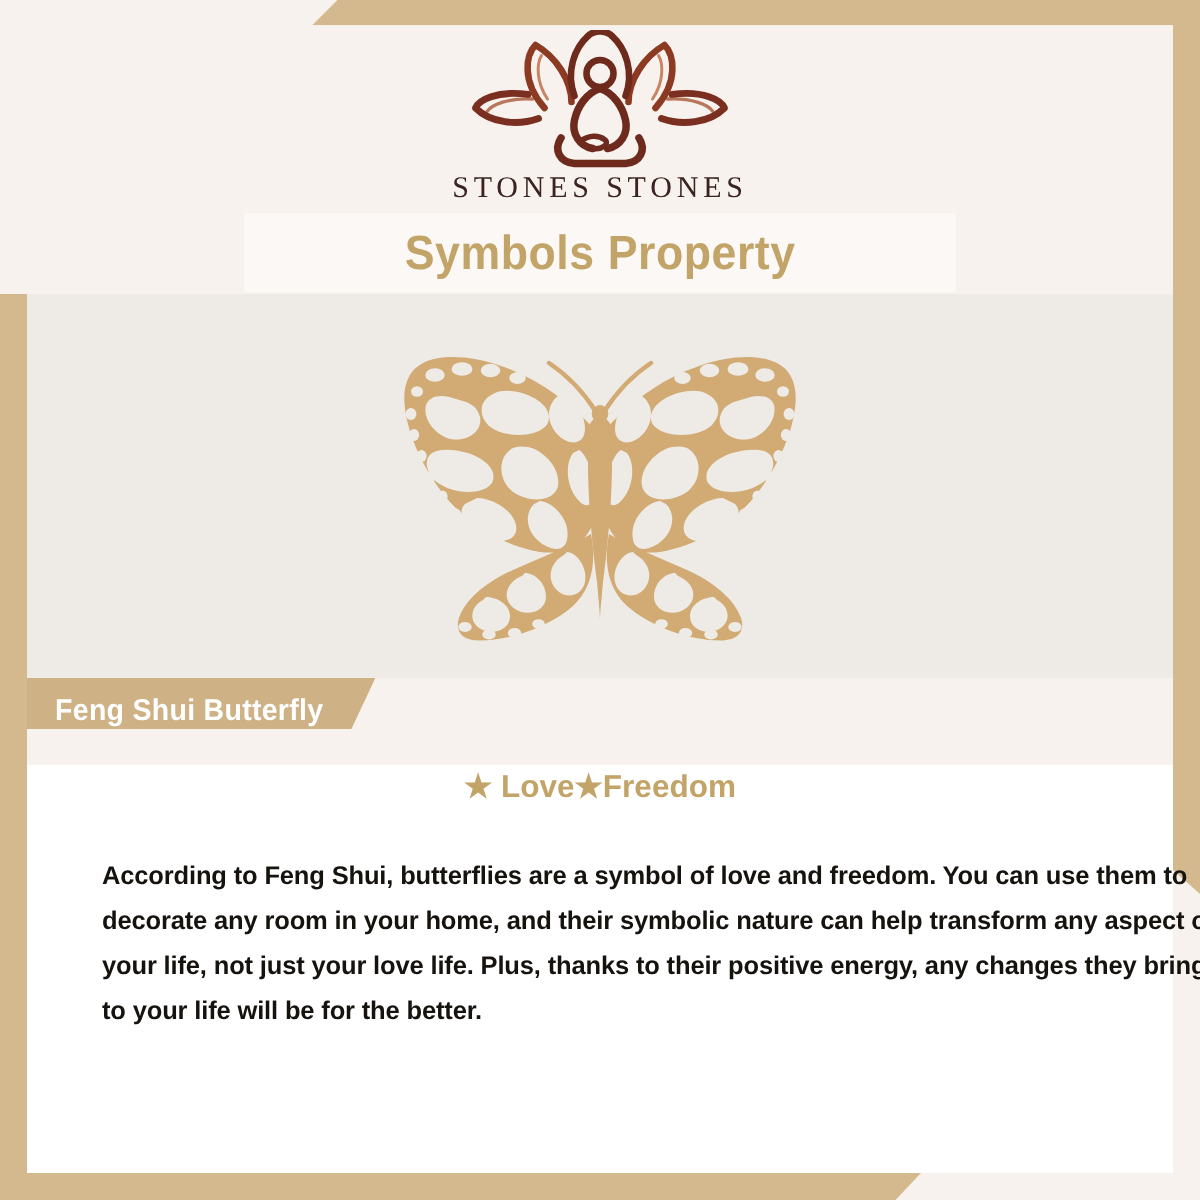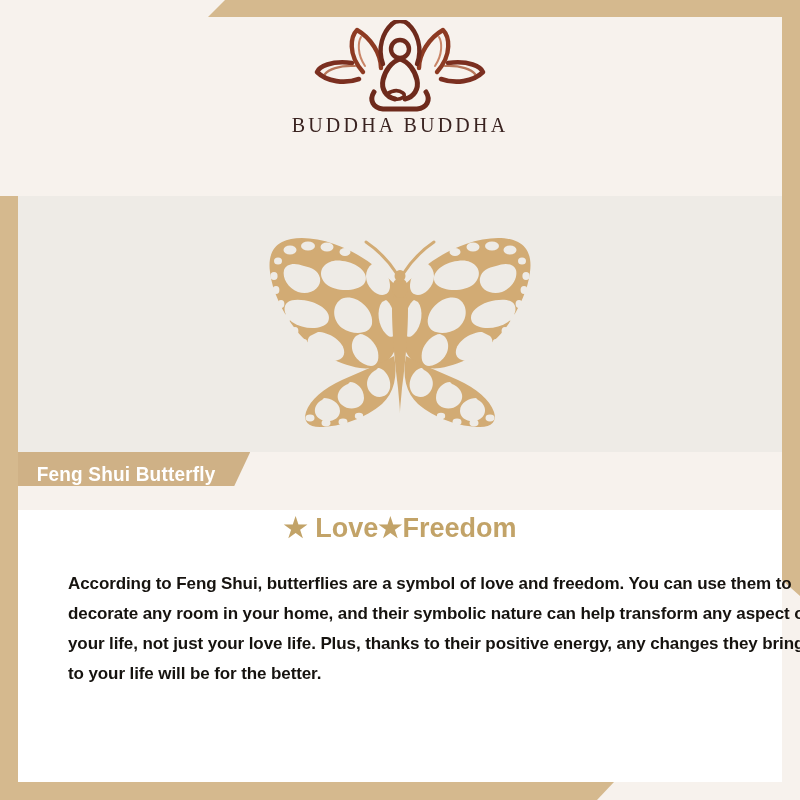--- a/index.html
+++ b/index.html
@@ -167,21 +167,21 @@
 
   
   #subheading {
     position: absolute;
     left: 0;
     top: 512px;
     width: 800px;
     text-align: center;
     font-family: "Liberation Sans Narrow", "Liberation Sans", sans-serif;
     font-weight: 700;
-    font-size: 27px;
+    font-size: 21px;
     color: #c2a368;
     letter-spacing: 0px;
     white-space: nowrap;
   }
 
   
   #paragraph {
     position: absolute;
     left: 24px;
     top: 552px;
@@ -235,23 +235,26 @@
         <circle cx="89" cy="29" r="9" stroke="#6e2a1c" stroke-width="4.4"></circle>
 
         <path d="M89 39 C80 42 74 51 72 60 C70 69 75 77 84 79" stroke="#6e2a1c" stroke-width="5"></path>
         <path d="M89 39 C98 42 104 51 106 60 C108 69 103 77 94 79" stroke="#6e2a1c" stroke-width="5"></path>
 
         <path d="M63 72 C58 80 62 88 72 89 L106 89 C116 88 120 80 115 72" stroke="#6e2a1c" stroke-width="5"></path>
 
         <path d="M76 74 C82 70 88 70 92 73 C96 76 90 80 84 79" stroke="#6e2a1c" stroke-width="3.6"></path>
       </g>
     </svg>
-    <div id="logo-wordmark">BUDDHA BUDDHA</div>
+    <div id="logo-wordmark">STONES STONES</div>
   </div>
 
+  <div id="title-banner">
+    <span id="title-text">Symbols Property</span>
+  </div>
 
   <div id="butterfly-wrap">
     <svg width="340" height="200" viewBox="0 0 340 200">
       <g fill="#d2ab74">
 
         <path d="M168 60
                  C150 40 128 24 104 16
                  C84 9 64 8 52 14
                  C42 19 38 30 40 44
                  C42 62 52 84 66 102

